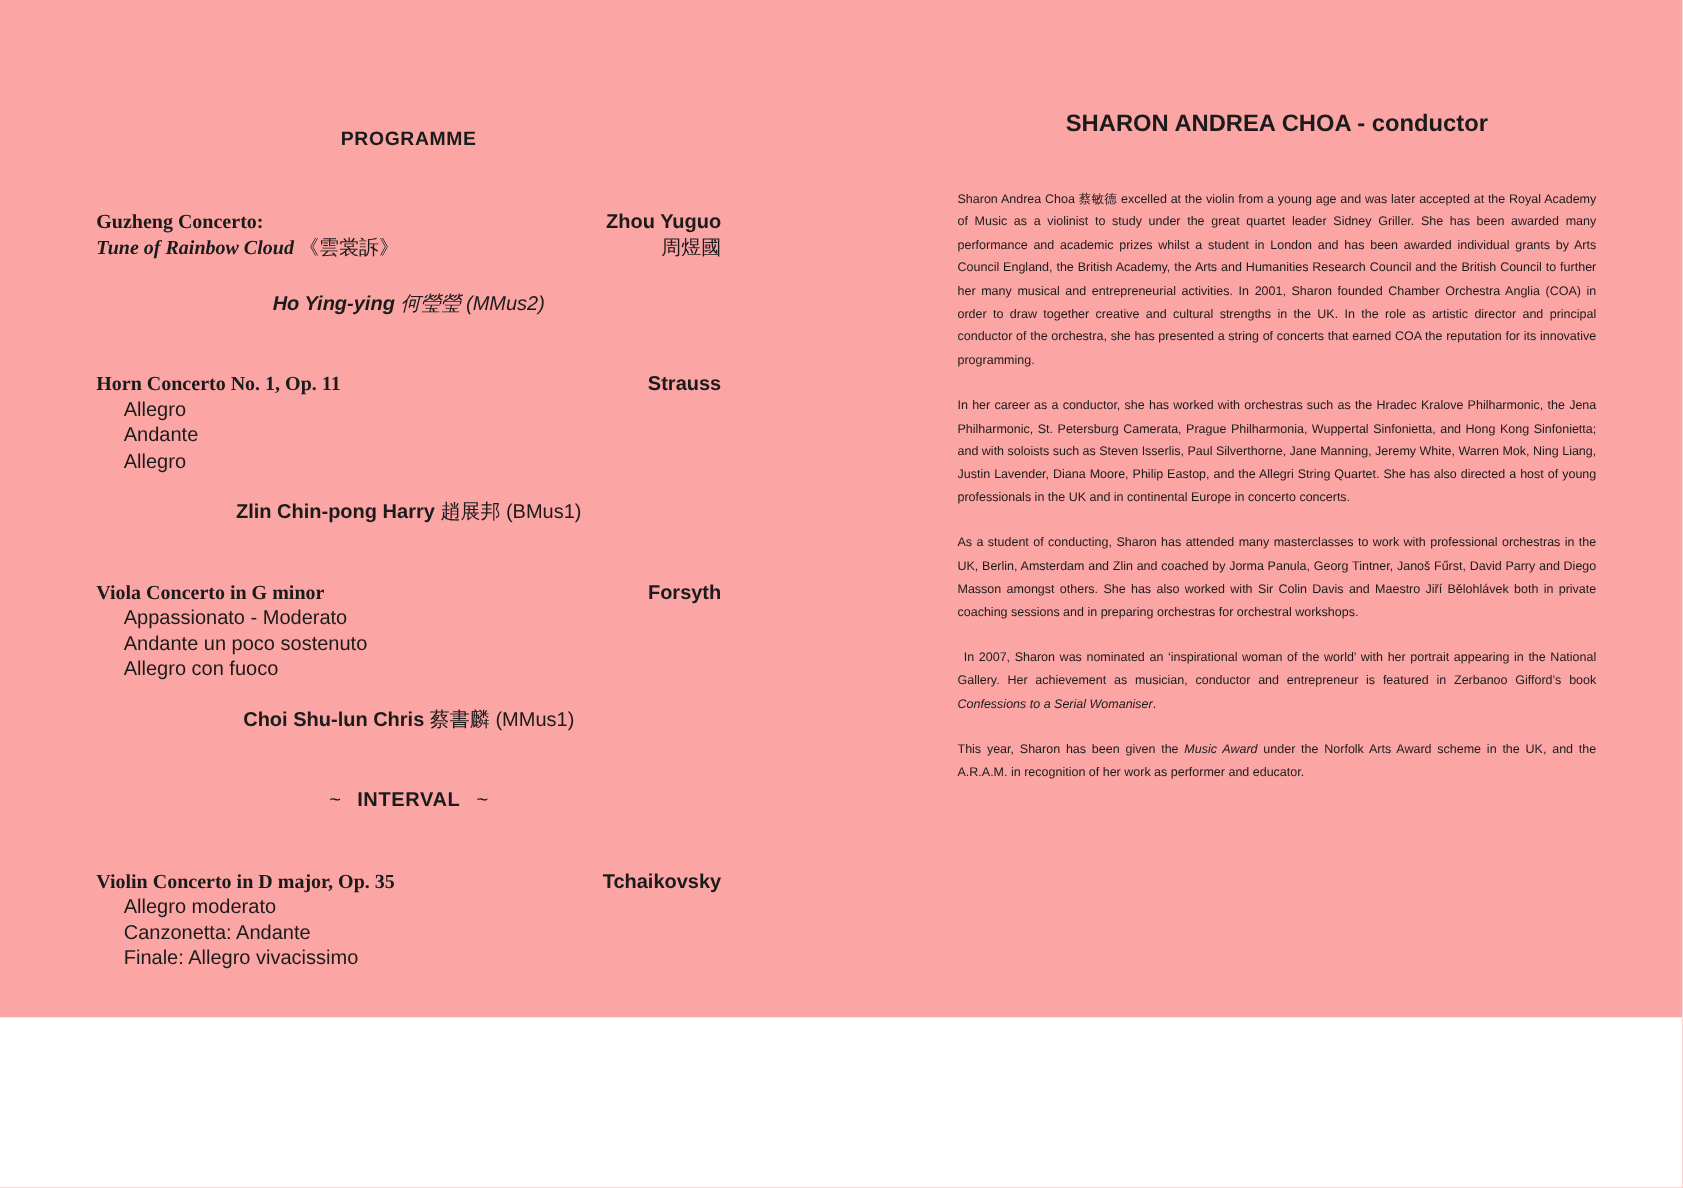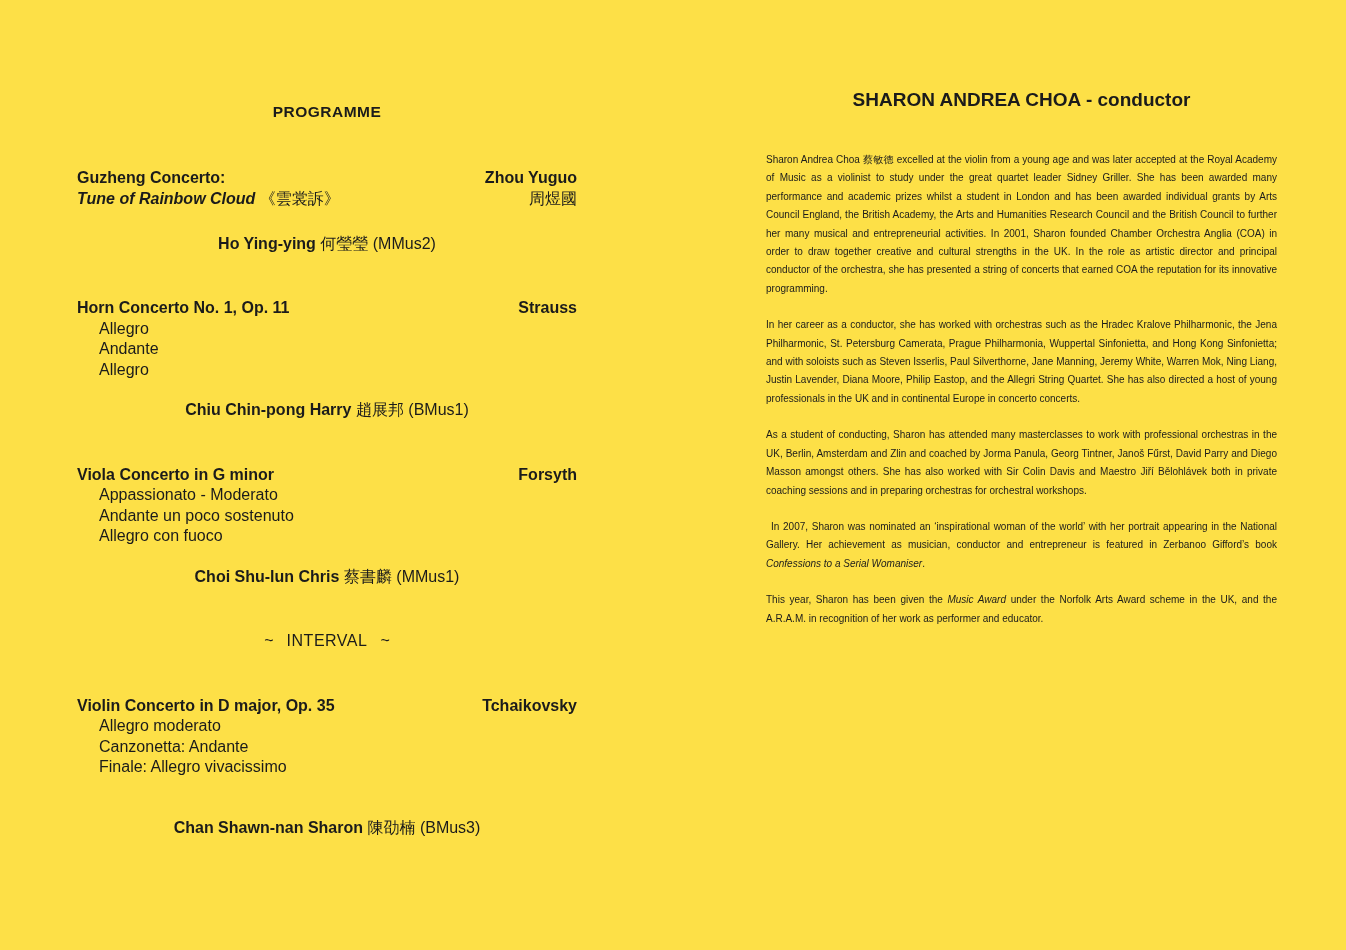--- a/index.html
+++ b/index.html
@@ -1,55 +1,55 @@
 <!DOCTYPE html>
 <html><head>
 <meta charset="utf-8">
 <style>
   html, body { margin: 0; padding: 0; background: #ffffff; }
   .canvas {
     position: relative;
     width: 1346px;
-    height: 950px;
-    background: #fde047;
+    height: 814px;
+    background: #fca5a5;
     color: #1b1b1b;
     font-family: "Liberation Sans", "DejaVu Sans", sans-serif;
     overflow: hidden;
   }
   .page { position: absolute; top: 0; }
   .page.left  { left: 77px;  width: 500px; }
   .page.right { left: 766px; width: 511px; }
 
   
   .page-heading {
     margin: 102px 0 0 0;
     font-size: 15.5px;
     line-height: 20.5px;
     font-weight: bold;
     letter-spacing: 0.5px;
     text-align: center;
   }
   .piece { margin-top: 44px; font-size: 16px; line-height: 20.5px; }
   .piece .head { display: flex; justify-content: space-between; align-items: flex-start; }
-  .piece .titles { text-align: left; }
+  .piece .titles { text-align: left; font-family: Liberation Serif, serif; }
   .piece .composer { text-align: right; white-space: nowrap; margin-left: 30px; }
   .bold { font-weight: bold; }
   .italic { font-style: italic; }
   .two-line { line-height: 21.5px; }
   .movements .mv { padding-left: 22px; }
   .performer { margin-top: 20px; text-align: center; }
-  .piece.first-piece .performer { margin-top: 24px; }
+  .piece.first-piece .performer { margin-top: 24px; font-style: italic; }
   .piece.last-piece  .performer { margin-top: 40px; }
   .interval {
     margin-top: 44px;
     text-align: center;
     font-size: 16px;
     line-height: 20.5px;
   }
-  .interval .label { font-weight: normal; letter-spacing: 0.5px; }
+  .interval .label { font-weight: bold; letter-spacing: 0.5px; }
   .interval .tilde { margin: 0 13px; font-weight: normal; }
 
   
   .bio-heading {
     margin: 91px 0 0 0;
     font-size: 19px;
     line-height: 18px;
     font-weight: bold;
     text-align: center;
   }
@@ -89,21 +89,21 @@
         <div class="titles">
           <div class="bold">Horn Concerto No. 1, Op. 11</div>
         </div>
         <div class="composer bold">Strauss</div>
       </div>
       <div class="movements">
         <div class="mv">Allegro</div>
         <div class="mv">Andante</div>
         <div class="mv">Allegro</div>
       </div>
-      <div class="performer"><span class="bold">Chiu Chin-pong Harry</span><span> 趙展邦 (BMus1)</span></div>
+      <div class="performer"><span class="bold">Zlin Chin-pong Harry</span><span> 趙展邦 (BMus1)</span></div>
     </section>
 
     <section class="piece">
       <div class="head">
         <div class="titles">
           <div class="bold">Viola Concerto in G minor</div>
         </div>
         <div class="composer bold">Forsyth</div>
       </div>
       <div class="movements">

